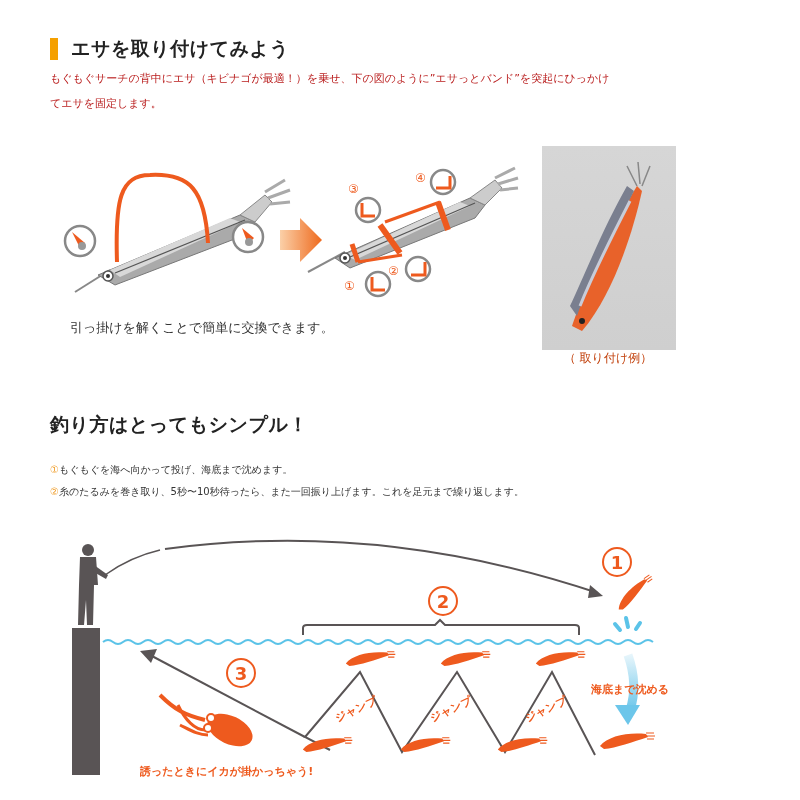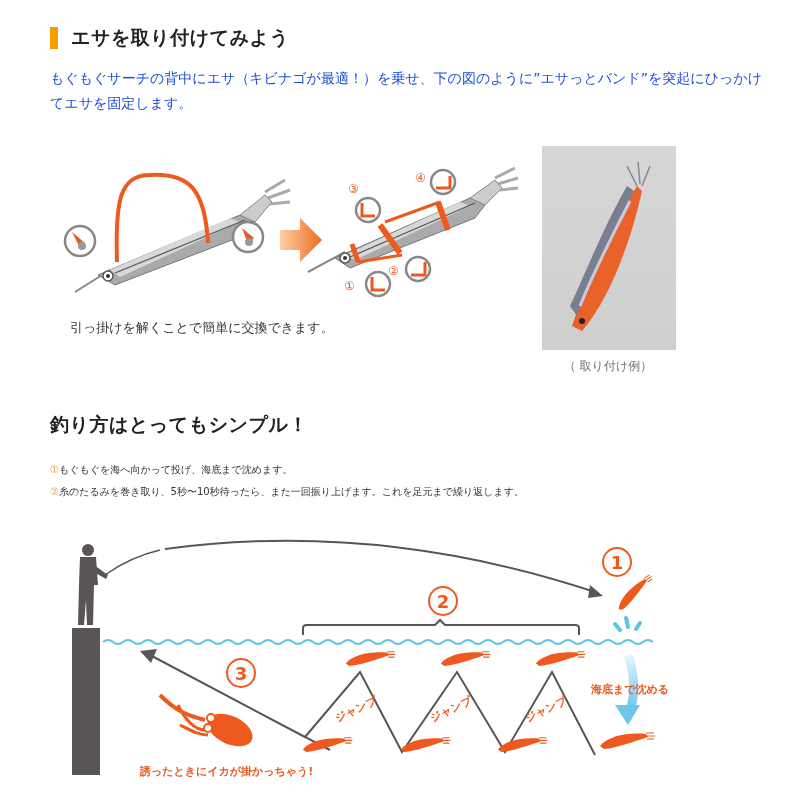--- a/index.html
+++ b/index.html
@@ -1,32 +1,32 @@
 <!DOCTYPE html>
 <html><head>
 <meta charset="utf-8">
 <style>
   html,body{margin:0;padding:0;background:#fff;}
   body{width:800px;height:800px;position:relative;overflow:hidden;font-family:"DejaVu Sans","Liberation Sans",sans-serif;color:#333;}
   .abs{position:absolute;}
   .heading{position:absolute;left:50px;display:flex;align-items:center;height:24px;}
   .heading .bar{width:8px;height:22px;background:#f5a000;margin-right:13px;}
   .heading .txt{font-size:19px;font-weight:bold;color:#222;letter-spacing:0.5px;}
-  .para{position:absolute;left:50px;font-size:14px;line-height:25px;color:#1d4ed8;}
+  .para{position:absolute;left:50px;font-size:11px;line-height:25px;color:#b91c1c;}
   .note{position:absolute;left:70px;font-size:13px;line-height:31px;color:#333;}
   .steps{position:absolute;left:50px;top:459px;font-size:10px;line-height:21.5px;color:#333;}
   .steps .num{color:#f0a030;}
-  .caption{position:absolute;left:540px;top:358px;width:136px;text-align:center;font-size:12px;color:#737373;}
+  .caption{position:absolute;left:540px;top:350px;width:136px;text-align:center;font-size:12px;color:#c2410c;}
   .photo{position:absolute;left:542px;top:146px;width:134px;height:204px;background:linear-gradient(180deg,#d6d6d6,#cfcfcf);}
   svg text{font-family:"DejaVu Sans","Liberation Sans",sans-serif;}
 </style>
 </head>
 <body>
 
-<div class="heading" style="top:26px;justify-content:center;">
+<div class="heading" style="top:37px;justify-content:center;">
   <span class="bar"></span>
   <span class="txt">エサを取り付けてみよう</span>
 </div>
 
 <div class="para" style="top:66px;">
   <div>もぐもぐサーチの背中にエサ（キビナゴが最適！）を乗せ、下の図のように”エサっとバンド”を突起にひっかけ</div>
   <div>てエサを固定します。</div>
 </div>
 
 <svg class="abs" style="left:40px;top:140px;" width="490" height="170">

